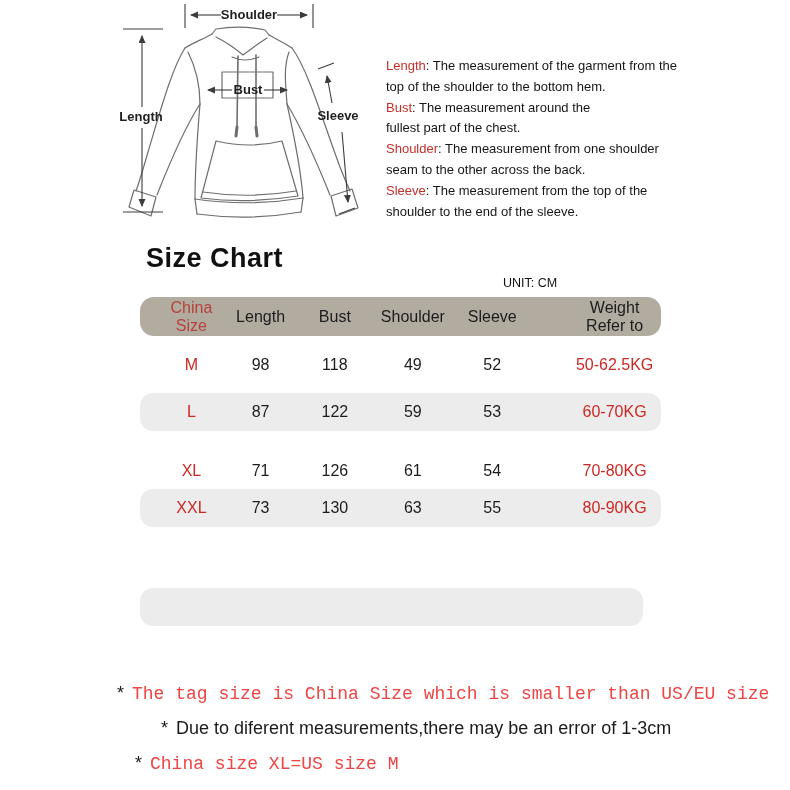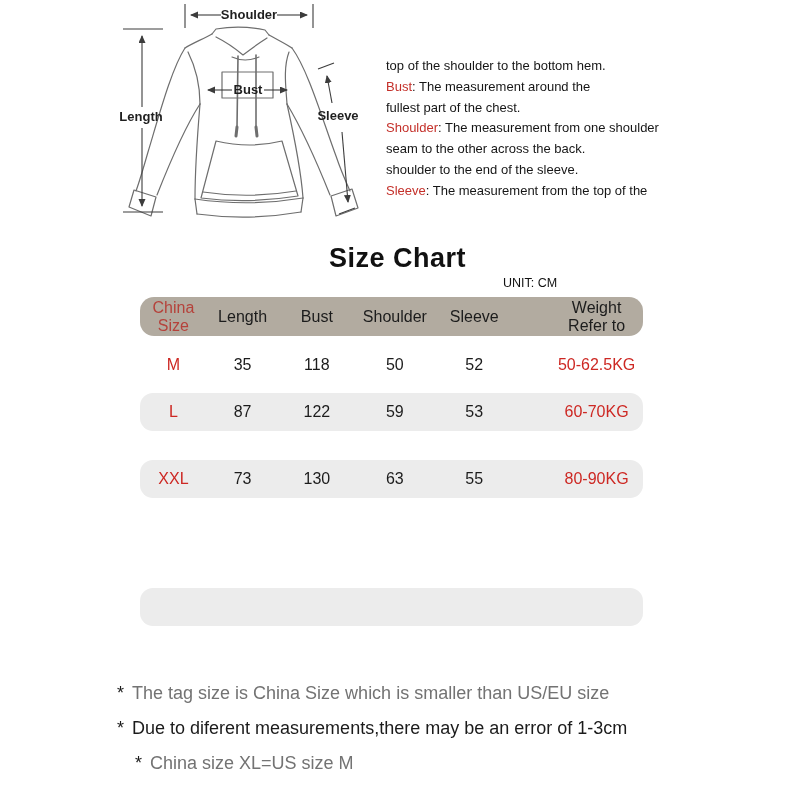--- a/index.html
+++ b/index.html
@@ -8,41 +8,41 @@
 
   
   #diagram{left:120px;top:0;width:260px;height:230px;}
   #diagram text{font-family:"Liberation Sans",sans-serif;font-size:13px;font-weight:600;fill:#1f1f1f;}
 
   
   #definitions{left:386px;top:56px;width:300px;font-size:13px;line-height:20.8px;color:#161616;}
   #definitions .term{color:#c4302a;}
 
   
-  #size-chart-title{left:146px;top:243px;width:503px;text-align:center;font-size:27px;font-weight:700;color:#111;letter-spacing:.5px;}
+  #size-chart-title{left:146px;top:243px;width:503px;text-align:left;font-size:27px;font-weight:700;color:#111;letter-spacing:.5px;}
   #unit-label{left:503px;top:276px;font-size:12.5px;font-weight:400;color:#111;}
 
   
-  .trow{left:140px;width:503px;height:38px;display:flex;align-items:stretch;}
+  .trow{left:140px;width:503px;height:38px;display:flex;align-items:stretch;padding-left:18px;}
   .cell{display:flex;align-items:center;justify-content:center;text-align:center;font-size:16px;}
   .c0{width:72px;}.c1{width:77px;}.c2{width:83px;}.c3{width:85px;}.c4{width:86px;}.c5{width:100px;margin-left:36px;}
   #table-header{top:297px;height:39px;background:#b2aba0;border-radius:14px;color:#1c1c1c;}
   #table-header .cell{line-height:18px;}
   #table-header .c0{color:#b5423b;}
   .row-white{background:#fff;}
   .row-gray{background:#ececec;border-radius:13px;}
-  #row-0{top:346px;} #row-1{top:393px;} #row-2{top:452px;justify-content:space-between;} #row-3{top:460px;}
+  #row-0{top:346px;} #row-1{top:393px;} #row-2{top:452px;justify-content:space-between;} #row-3{top:489px;}
   .size-cell,.weight-cell{color:#cd2823;}
   #empty-bar{left:140px;top:588px;width:503px;height:38px;background:#ececec;border-radius:13px;}
 
   
   .note{left:117px;font-size:18px;white-space:nowrap;}
   .note .marker{color:#1b1b1b;margin-right:8px;}
-  #note-0{top:683px;} #note-1{top:718px;} #note-2{top:753px;margin-left:18px;}
-  .note-red .text{color:#737373;}
+  #note-0{top:683px;} #note-1{top:718px;margin-left:44px;} #note-2{top:753px;margin-left:18px;}
+  .note-red .text{color:#ef4444;font-family:Liberation Mono, monospace;}
   .note-black .text{color:#1b1b1b;}
 </style>
 </head>
 <body>
 
 <svg id="diagram" class="abs" viewBox="0 0 260 230" width="260" height="230">
   <defs>
     <marker id="ah" markerWidth="9" markerHeight="9" refX="7" refY="3.5" orient="auto" markerUnits="userSpaceOnUse">
       <path d="M0,0 L8,3.5 L0,7 Z" fill="#3c3c3c"></path>
     </marker>
@@ -106,53 +106,54 @@
   </g>
 
   <text x="129" y="19" text-anchor="middle">Shoulder</text>
   <text x="21" y="121" text-anchor="middle">Length</text>
   <text x="128" y="94" text-anchor="middle">Bust</text>
   <text x="218" y="120" text-anchor="middle">Sleeve</text>
 </svg>
 
 <div id="definitions" class="abs">
   <div>
+    <div><span class="term">Length</span><span>: The measurement of the garment from the</span></div>
     <div>top of the shoulder to the bottom hem.</div>
   </div>
   <div>
     <div><span class="term">Bust</span><span>: The measurement around the</span></div>
     <div>fullest part of the chest.</div>
   </div>
   <div>
     <div><span class="term">Shoulder</span><span>: The measurement from one shoulder</span></div>
     <div>seam to the other across the back.</div>
   </div>
   <div>
+    <div><span class="term">Sleeve</span><span>: The measurement from the top of the</span></div>
     <div>shoulder to the end of the sleeve.</div>
-    <div><span class="term">Sleeve</span><span>: The measurement from the top of the</span></div>
   </div>
 </div>
 
 <div id="size-chart-title" class="abs">Size Chart</div>
 <div id="unit-label" class="abs">UNIT: CM</div>
 
 <div id="table-header" class="abs trow">
   <div class="cell c0">China Size</div>
   <div class="cell c1">Length</div>
   <div class="cell c2">Bust</div>
   <div class="cell c3">Shoulder</div>
   <div class="cell c4">Sleeve</div>
   <div class="cell c5">Weight Refer to</div>
 </div>
 
 <div id="row-0" class="abs trow row-white">
   <div class="cell c0 size-cell">M</div>
-  <div class="cell c1">35</div>
+  <div class="cell c1">98</div>
   <div class="cell c2">118</div>
-  <div class="cell c3">50</div>
+  <div class="cell c3">49</div>
   <div class="cell c4">52</div>
   <div class="cell c5 weight-cell">50-62.5KG</div>
 </div>
 
 <div id="row-1" class="abs trow row-gray">
   <div class="cell c0 size-cell">L</div>
   <div class="cell c1">87</div>
   <div class="cell c2">122</div>
   <div class="cell c3">59</div>
   <div class="cell c4">53</div>

